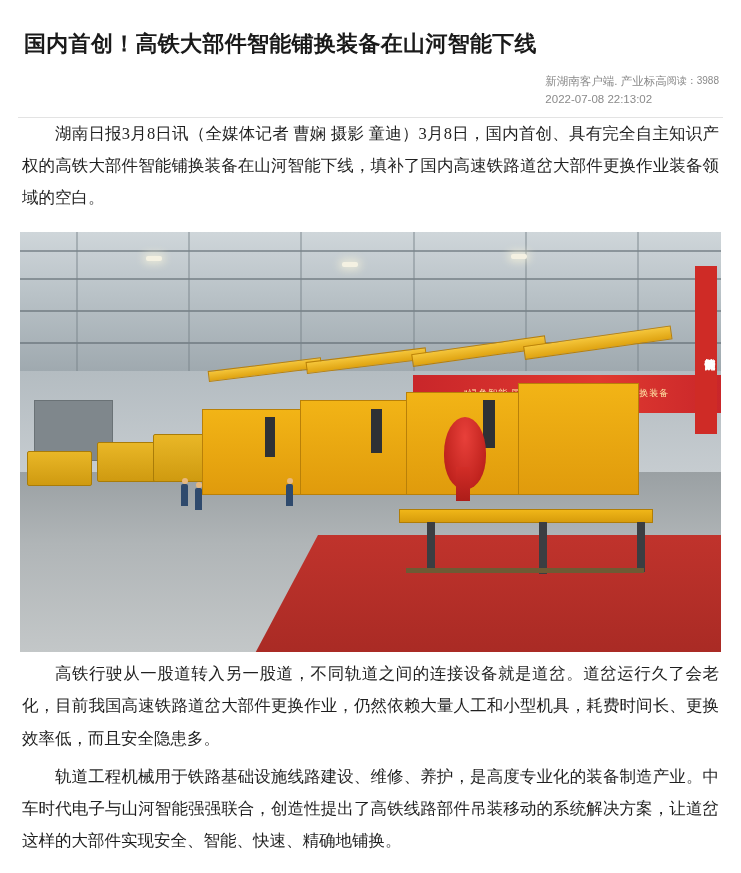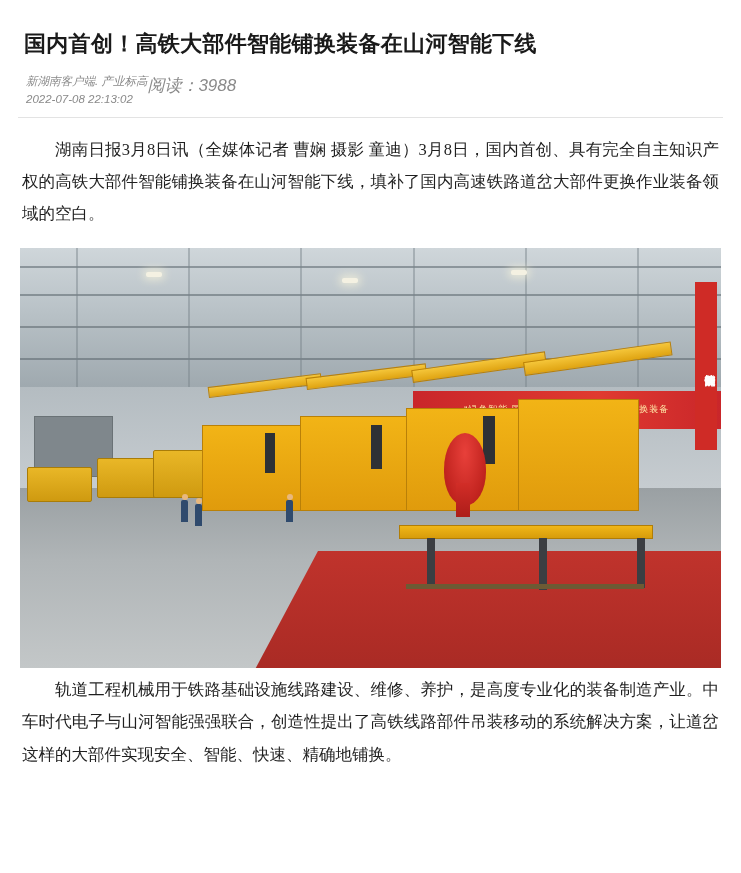--- a/index.html
+++ b/index.html
@@ -29,56 +29,55 @@
     color: #1a1a1a;
     letter-spacing: 0.3px;
     padding-top: 14px;
     padding-left: 6px;
   }
   .meta-row {
     margin-top: 0;
     padding-left: 8px;
     padding-right: 4px;
     display: flex;
-    justify-content: flex-start;
+    justify-content: flex-end;
     align-items: flex-start;
     border-bottom: 1px solid #e3e3e3;
     padding-bottom: 8px;
-    font-style: italic;
   }
   .meta-left {
     font-family: "Liberation Sans", sans-serif;
     font-size: 11.5px;
     color: #8a8a8a;
     line-height: 1.55;
   }
   .meta-source {
     display: block;
   }
   .meta-date {
     display: block;
   }
   .meta-right {
     font-family: "Liberation Sans", sans-serif;
-    font-size: 17px;
+    font-size: 10px;
     color: #8a8a8a;
     white-space: nowrap;
     padding-top: 1px;
   }
   .body-para {
     font-size: 16.5px;
     line-height: 1.95;
     color: #1f1f1f;
     text-align: justify;
     text-indent: 2em;
     margin: 0;
     padding: 0 4px;
   }
   .para-first {
-    margin-top: 16px;
+    margin-top: 0;
   }
   .para-mid {
     margin-top: 6px;
   }
   .figure {
     margin: 18px 0 6px 0;
     padding: 0 2px;
   }
   .photo {
     position: relative;
@@ -310,16 +309,17 @@
       <div class="ph-person" style="left:38%; top:60%;"></div>
 
       <div class="ph-bench" style="left:54%; top:66%; width:36%; height:12px;"></div>
       <div class="ph-leg" style="left:58%; top:69%; height:48px;"></div>
       <div class="ph-leg" style="left:74%; top:69%; height:52px;"></div>
       <div class="ph-leg" style="left:88%; top:69%; height:50px;"></div>
       <div class="ph-rail" style="left:55%; top:80%; width:34%;"></div>
     </div>
   </div>
 
+  <p class="body-para para-mid">高铁行驶从一股道转入另一股道，不同轨道之间的连接设备就是道岔。道岔运行久了会老化，目前我国高速铁路道岔大部件更换作业，仍然依赖大量人工和小型机具，耗费时间长、更换效率低，而且安全隐患多。</p>
 
   <p class="body-para para-mid">轨道工程机械用于铁路基础设施线路建设、维修、养护，是高度专业化的装备制造产业。中车时代电子与山河智能强强联合，创造性提出了高铁线路部件吊装移动的系统解决方案，让道岔这样的大部件实现安全、智能、快速、精确地铺换。</p>
 
 </div>
 
 </body></html>

